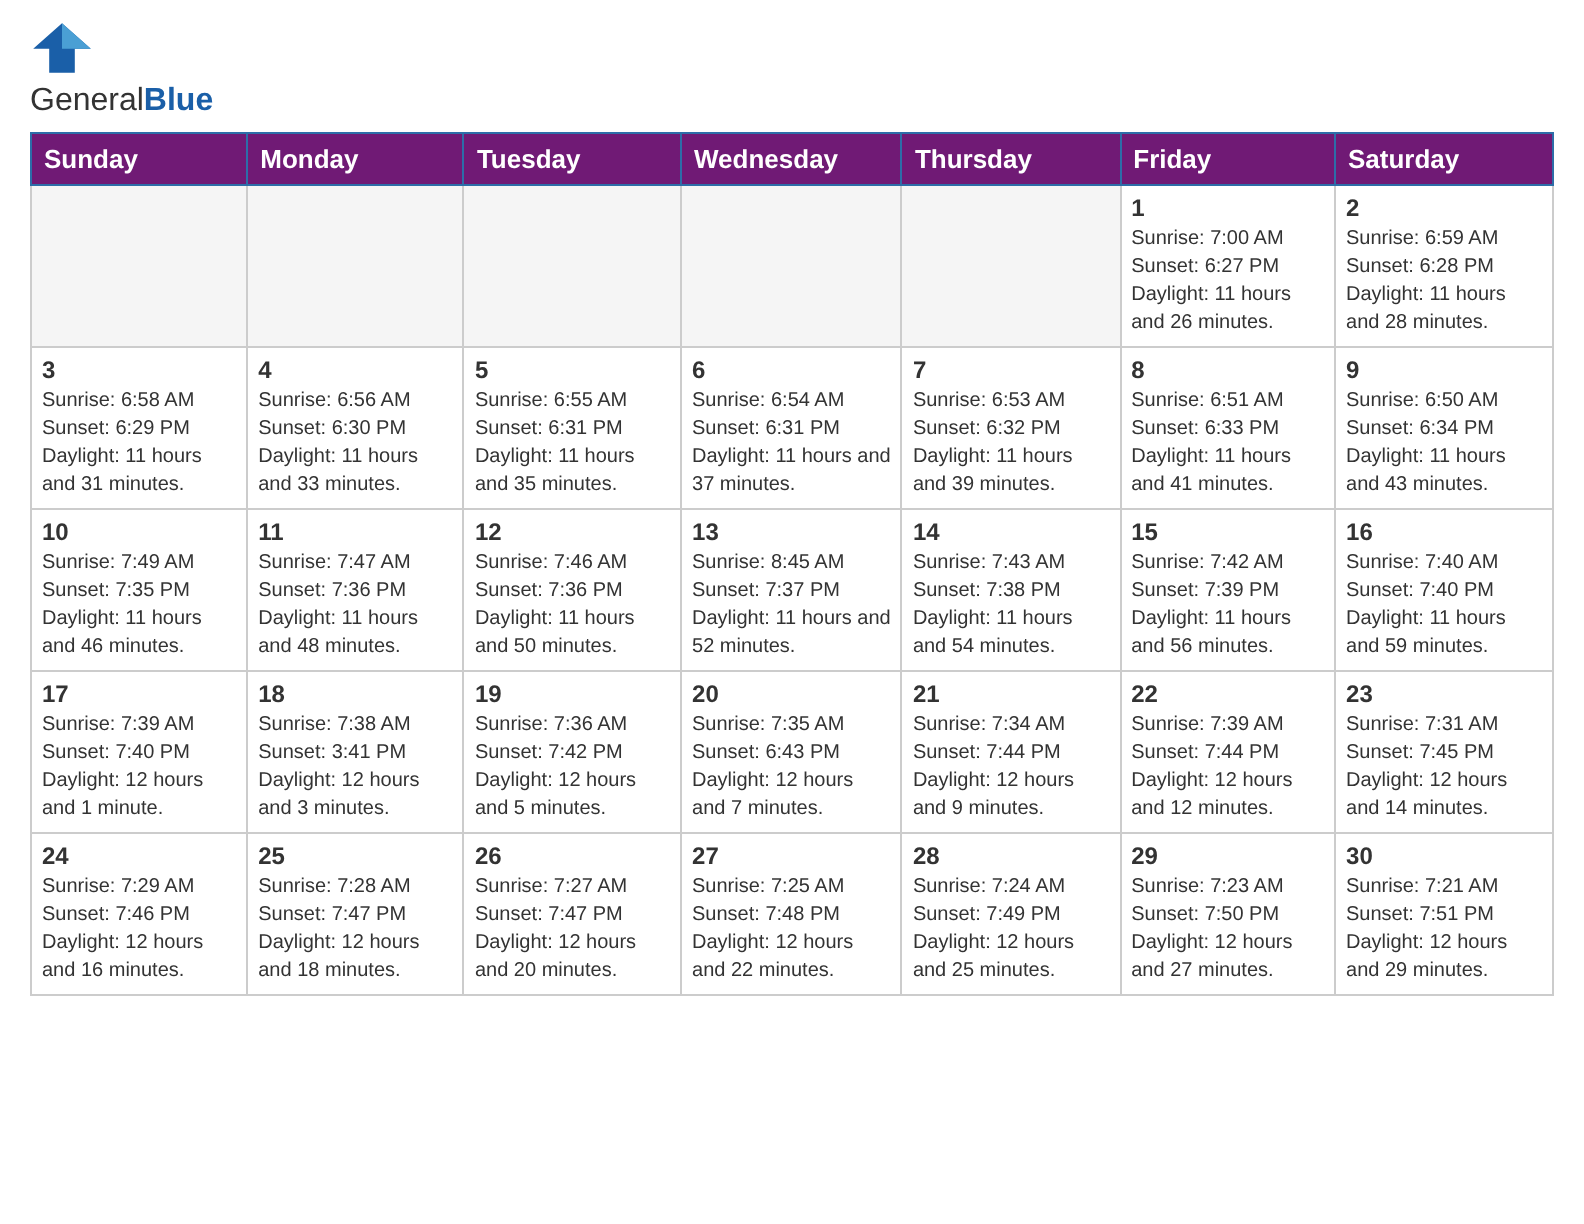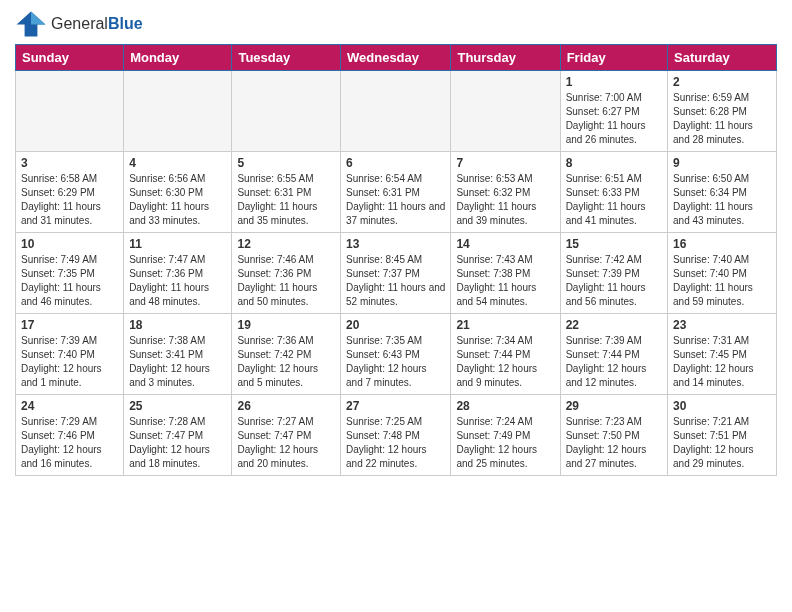--- a/index.html
+++ b/index.html
@@ -11,22 +11,23 @@
       padding: 10px 15px 15px 15px;
     }
     .header-area {
       display: flex;
       justify-content: space-between;
       align-items: flex-start;
       margin-bottom: 6px;
     }
     .logo {
       display: flex;
-      align-items: center;
+      align-items: flex-start;
       gap: 4px;
+      flex-direction: column;
     }
     .logo-icon {
       width: 32px;
       height: 28px;
     }
     .title-area {
       text-align: right;
     }
     .month-title {
       font-size: 36px;
@@ -36,21 +37,21 @@
     .location-title {
       font-size: 15px;
       color: #555;
     }
     .calendar {
       width: 100%;
       border-collapse: collapse;
       border: 1px solid #ccc;
     }
     .calendar th {
-      background-color: #be185d;
+      background-color: #701a75;
       color: #fff;
       text-align: left;
       padding: 5px 6px;
       font-size: 13px;
       font-weight: bold;
       border: 1px solid #2d6da8;
     }
     .calendar td {
       border: 1px solid #ccc;
       vertical-align: top;

